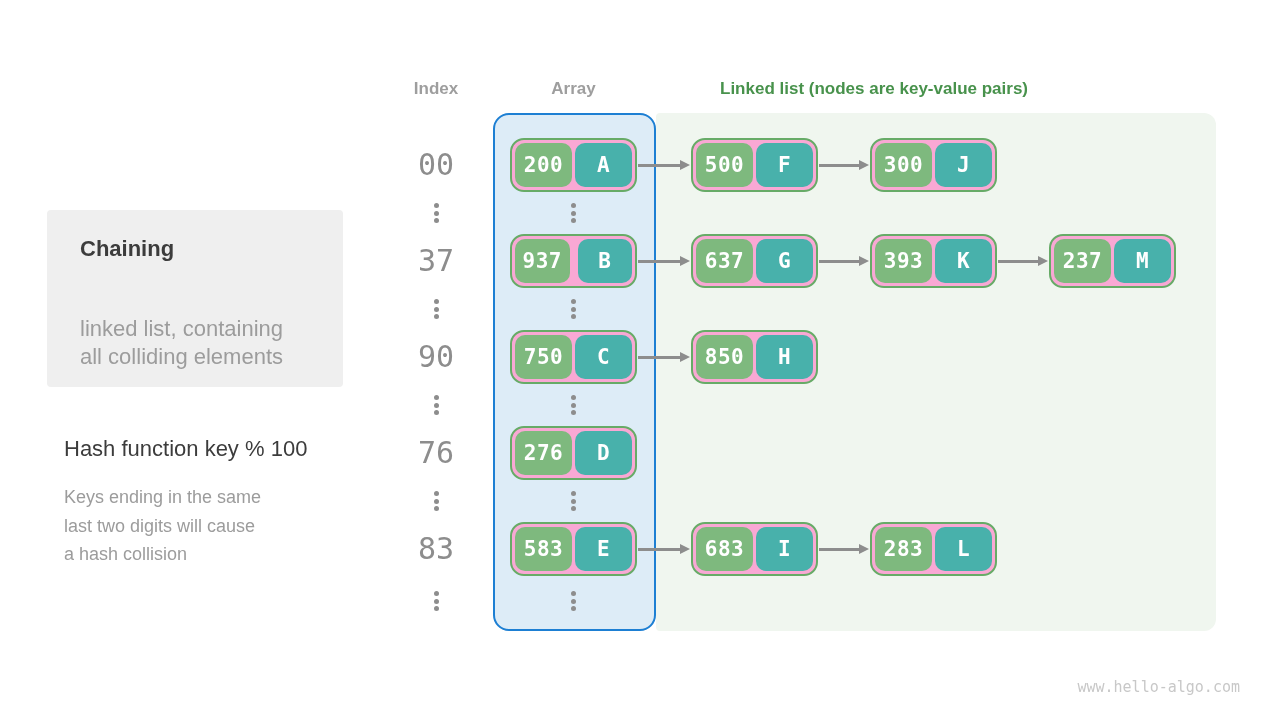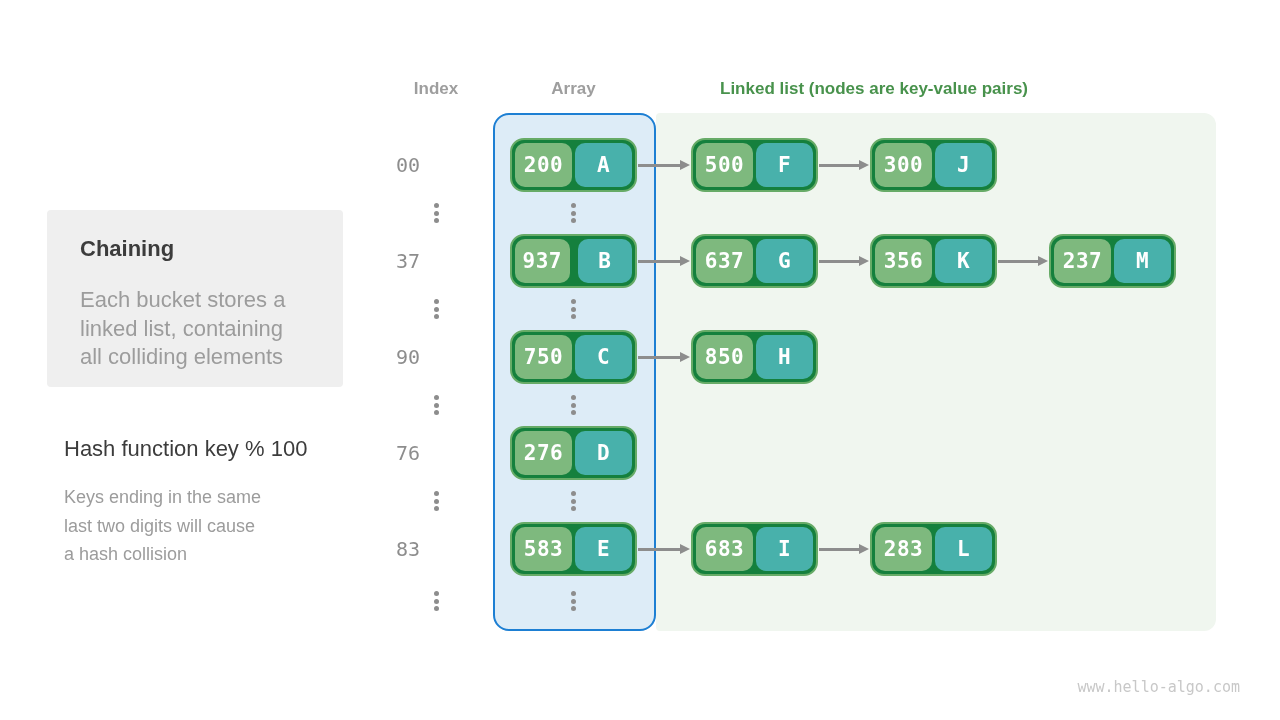--- a/index.html
+++ b/index.html
@@ -26,35 +26,35 @@
   }
   .array-region {
     position:absolute; left:493px; top:113px; width:163px; height:518px;
     box-sizing:border-box; background:var(--array-fill, #ddecf7);
     border:2.5px solid var(--array-border, #1d7fd3); border-radius:16px;
   }
 
   
   .kv-node {
     position:absolute; width:127px; height:54px; box-sizing:border-box;
-    background:#15803d; border:2px solid var(--node-border, #67ab67);
+    background:#f9a8d4; border:2px solid var(--node-border, #67ab67);
     border-radius:14px; display:flex; gap:3px; padding:3px; z-index:3;
   }
   .kv-key, .kv-value {
     flex:1; border-radius:10px; display:flex; align-items:center; justify-content:center;
     color:#ffffff; font-family:"DejaVu Sans Mono", monospace;
     font-size:21px; font-weight:bold; letter-spacing:0.5px;
   }
   .kv-key   { background:var(--key-green, #7eb97e); }
   .kv-value { background:var(--value-teal, #48b1ab); }
 
   
   .idx {
-    position:absolute; width:80px; text-align:left;
-    font-family:"DejaVu Sans Mono", monospace; font-size:20px; line-height:28px;
+    position:absolute; width:80px; text-align:center;
+    font-family:"DejaVu Sans Mono", monospace; font-size:30px; line-height:28px;
     color:var(--index-gray, #8d8d8d); z-index:2;
   }
 
   
   .arrow {
     position:absolute; height:3px; background:var(--arrow-gray, #8d8d8d); z-index:4;
   }
   .arrow::after {
     content:''; position:absolute; left:100%; top:50%; transform:translateY(-50%);
     width:0; height:0;
@@ -101,21 +101,20 @@
 
 <div class="list-region"></div>
 <div class="array-region"></div>
 
 <div class="hdr hdr-index">Index</div>
 <div class="hdr hdr-array">Array</div>
 <div class="hdr hdr-linked"><span>Linked list</span><span class="rest"> (nodes are key-value pairs)</span></div>
 
 <div class="info-card">
   <div class="card-title">Chaining</div>
-  <div class="card-line" style="top:76px">Each bucket stores a</div>
   <div class="card-line" style="top:104.5px">linked list, containing</div>
   <div class="card-line" style="top:133px">all colliding elements</div>
 </div>
 
 <div class="hash-title">Hash function key % 100</div>
 <div class="hash-line" style="top:483px">Keys ending in the same</div>
 <div class="hash-line" style="top:511.5px">last two digits will cause</div>
 <div class="hash-line" style="top:540px">a hash collision</div>
 
 <div id="diagram-layer">
@@ -137,21 +136,21 @@
     <div class="idx" style="left: 396px; top: 247px;">37</div>
     <div class="kv-node" style="left: 510px; top: 234px; gap: 8px;">
       <div class="kv-key">937</div>
       <div class="kv-value">B</div>
     </div>
     <div class="kv-node" style="left: 691px; top: 234px;">
       <div class="kv-key">637</div>
       <div class="kv-value">G</div>
     </div>
     <div class="kv-node" style="left: 870px; top: 234px;">
-      <div class="kv-key">356</div>
+      <div class="kv-key">393</div>
       <div class="kv-value">K</div>
     </div>
     <div class="kv-node" style="left: 1049px; top: 234px;">
       <div class="kv-key">237</div>
       <div class="kv-value">M</div>
     </div>
     <div class="arrow" style="left: 638px; width: 42px; top: 259.5px;"></div>
     <div class="arrow" style="left: 819px; width: 40px; top: 259.5px;"></div>
     <div class="arrow" style="left: 998px; width: 40px; top: 259.5px;"></div>
     <div class="idx" style="left: 396px; top: 343px;">90</div>

